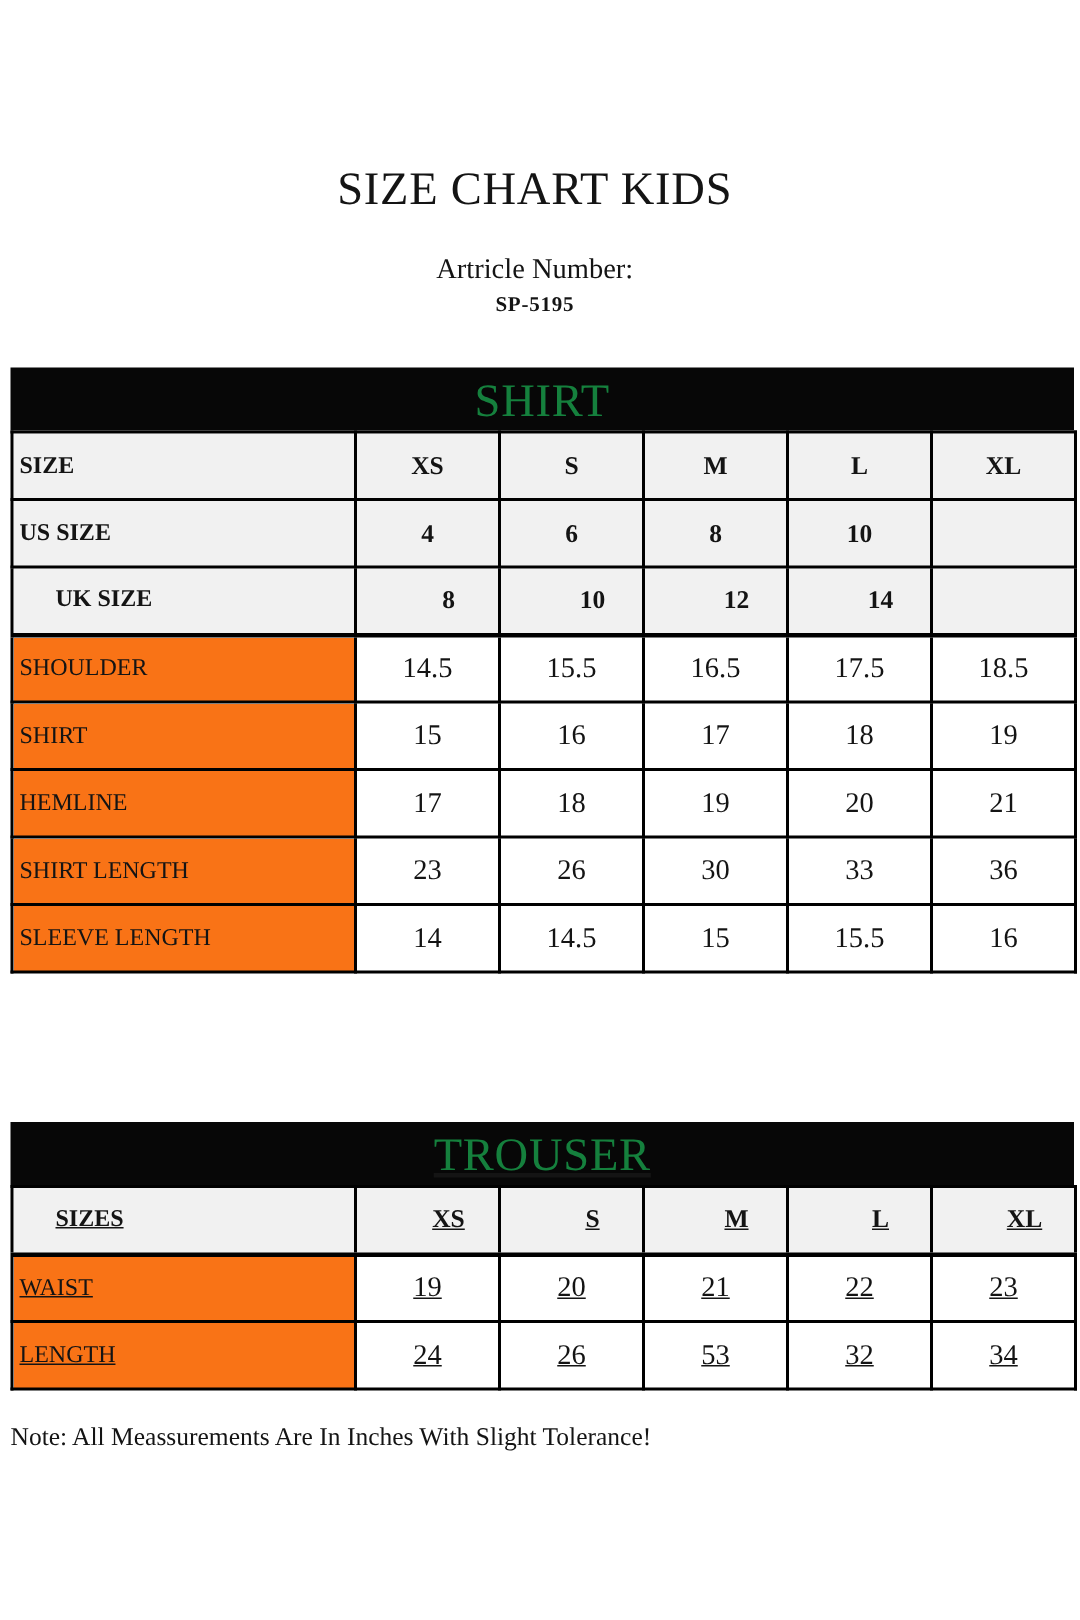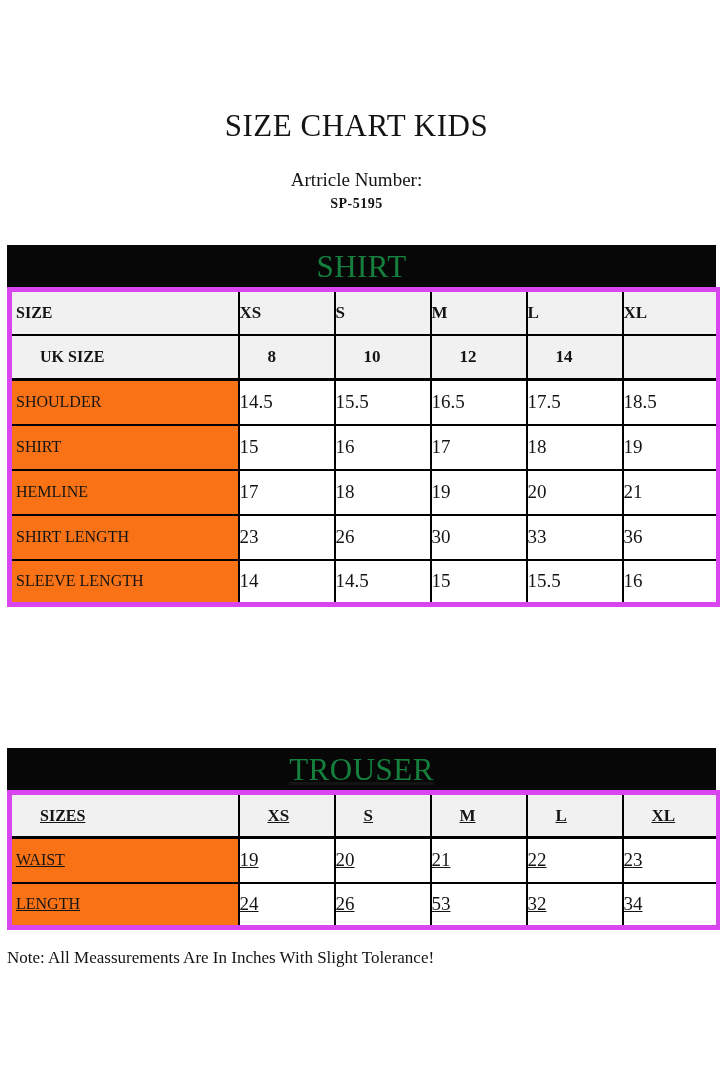--- a/index.html
+++ b/index.html
@@ -21,30 +21,30 @@
   .section-trouser { top: 748px; text-decoration: underline; }
 
   .section-bar {
     height: 42px; background: #070707; color: #15803d;
     text-align: center; line-height: 44px; font-size: 31px;
     letter-spacing: 0.5px;
   }
 
   table.size-table {
     border-collapse: collapse; table-layout: fixed;
-    width: 709px; border: 5px solid #d946ef;
+    width: 709px; border: 1px solid #d946ef;
   }
   table.size-table td {
     border: 2px solid #000000;
     height: 45px;
     vertical-align: middle;
     overflow: hidden; white-space: nowrap;
   }
   td.lbl { text-align: left; padding-left: 4px; font-size: 16px; background: #f97316; }
-  td.val { font-size: 19px; background: #ffffff; }
+  td.val { text-align: center; font-size: 19px; background: #ffffff; }
   tr.hdr td { background: #f1f1f1; font-weight: bold; }
   tr.hdr td.val { font-size: 17px; }
   tr.hdr-last td { border-bottom-width: 3px; padding-left: 28px; }
   td.wnormal { font-weight: normal; }
 
   .note { position: absolute; left: 7px; top: 948px; font-size: 17px; }
 </style>
 </head>
 <body>
 
@@ -66,20 +66,28 @@
           <col style="width:96px">
       </colgroup>
       <tbody>
           <tr class="hdr">
         <td class="lbl">SIZE</td>
         <td class="val">XS</td>
         <td class="val">S</td>
         <td class="val">M</td>
         <td class="val">L</td>
         <td class="val">XL</td>
+      </tr>
+      <tr class="hdr">
+        <td class="lbl">US SIZE</td>
+        <td class="val">4</td>
+        <td class="val">6</td>
+        <td class="val">8</td>
+        <td class="val">10</td>
+        <td class="val"></td>
       </tr>
       <tr class="hdr hdr-last">
         <td class="lbl">UK SIZE</td>
         <td class="val">8</td>
         <td class="val">10</td>
         <td class="val">12</td>
         <td class="val">14</td>
         <td class="val"></td>
       </tr>
       <tr class="data">

